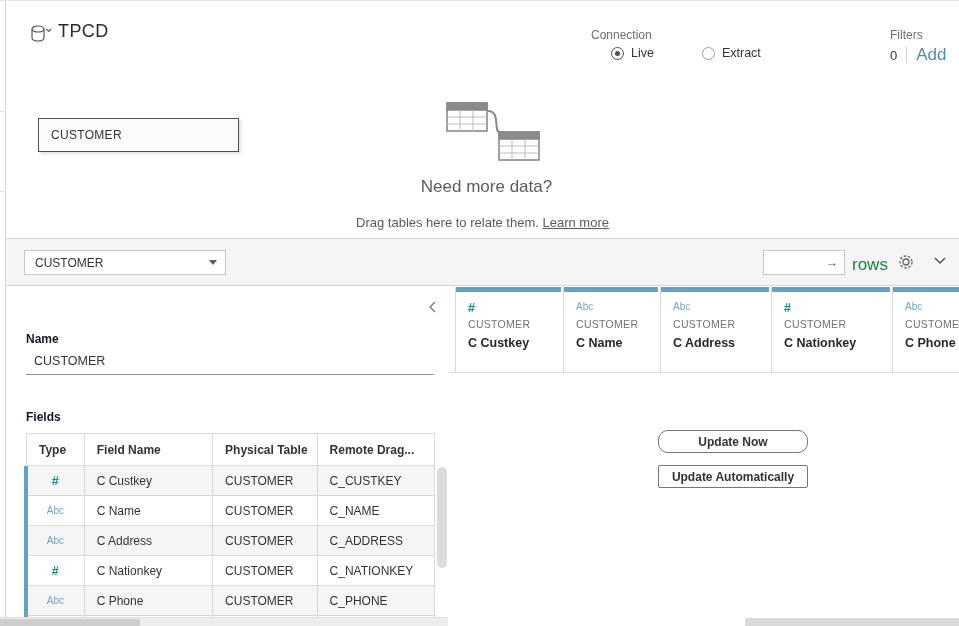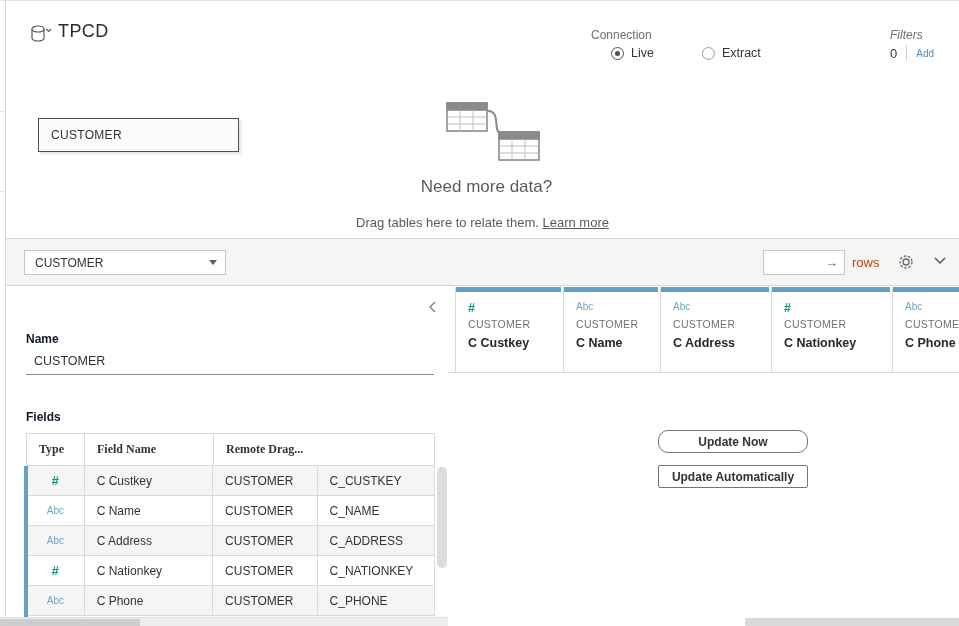--- a/index.html
+++ b/index.html
@@ -18,25 +18,25 @@
   #db-icon { left:24px; top:24px; }
   .conn-label { font-size:12px; color:#6e6e6e; }
   #connection { left:585px; top:27px; }
   #conn-options { left:605px; top:45px; display:flex; align-items:center; }
   .radio { width:13px; height:13px; border:1px solid #9a9a9a; border-radius:50%; background:#fff;
     display:inline-block; position:relative; vertical-align:-2px; }
   .radio.selected { border-color:#4f4f4f; }
   .radio.selected::after { content:""; position:absolute; left:3px; top:3px; width:5px; height:5px;
     border-radius:50%; background:#4f4f4f; }
   .radio-label { font-size:12.5px; color:#333; margin:0 0 0 7px; }
-  #filters-block { left:884px; top:27px;font-style:italic; }
+  #filters-block { left:884px; top:27px; }
   #filters-row { left:884px; top:44px; display:flex; align-items:center; }
   #filters-count { font-size:13px; color:#333; }
   .vdiv { width:1px; height:16px; background:#cfcfcf; margin:0 9px; }
-  #filters-add { font-size:10px; color:#4c8ebf; cursor:pointer; }
+  #filters-add { font-size:17px; color:#4c8ebf; cursor:pointer; }
 
   #table-node { left:32px; top:117px; width:201px; height:34px; background:#fbfbfb;
     border:1px solid #4f4f4f; box-shadow:2px 2px 3px rgba(0,0,0,.12);
     display:flex; align-items:center; padding-left:12px; font-size:12px; color:#333; letter-spacing:.3px; }
 
   #need-data-title { left:4px; top:176px; width:953px; text-align:center; font-size:17px;
     color:#5b5b5b; font-weight:500; }
   #need-data-sub { left:0; top:214px; width:953px; text-align:center; font-size:13px; color:#5b5b5b; }
   #need-data-sub a { color:#5b5b5b; text-decoration:underline; }
   #tables-art { left:437px; top:98px; }
@@ -44,37 +44,37 @@
   
   #toolbar { left:6px; top:238px; width:953px; height:47px; background:#f5f5f5; border-bottom:1px solid #d4d4d4; }
   #table-select { left:18px; top:11px; width:202px; height:25px; background:#fff; border:1px solid #c6c6c6;
     display:flex; align-items:center; padding:0 8px 0 10px; font-size:12px; color:#333; cursor:pointer; }
   #table-select .caret { margin-left:auto; width:0; height:0; border-left:4px solid transparent;
     border-right:4px solid transparent; border-top:5px solid #5f5f5f; }
   #rows-input { left:757px; top:11px; width:82px; height:25px; background:#fff; border:1px solid #c6c6c6;
     display:flex; align-items:center; }
   #rows-input input { border:0; outline:0; width:58px; height:21px; font-size:12px; padding-left:6px; }
   #rows-arrow { color:#5a5a5a; font-size:13px; margin-left:auto; padding-right:6px; }
-  #rows-label { left:846px; top:16px; font-size:13px; color:#c2410c; }
+  #rows-label { left:846px; top:16px; font-size:17px; color:#15803d; }
   #gear-btn { left:891px; top:14px; cursor:pointer; }
   #grid-chevron { left:928px; top:18px; cursor:pointer; }
 
   
   #left-panel { left:6px; top:285px; width:442px; height:341px; background:#fff; }
   #collapse-btn { left:422px; top:15px; cursor:pointer; }
   .panel-label { font-size:12px; font-weight:bold; color:#0f172a; }
   #name-label { left:20px; top:46px; }
   #name-field { left:20px; top:62px; width:408px; height:27px; border-bottom:1px solid #8f8f8f;
     font-size:12.5px; color:#333; display:flex; align-items:center; padding-left:8px; }
   #fields-label { left:20px; top:124px; }
 
   #fields-table { left:20px; top:147px; width:409px; background:#fff; border:1px solid #d9d9d9; border-bottom:0; }
   .ftr { display:flex; height:30px; border-bottom:1px solid #d9d9d9; }
   .ftr.header { height:32px; }
-  .ftr.header .ftd { font-weight:bold;font-family:Liberation Serif, serif; }
+  .ftr.header .ftd { font-weight:bold; }
   .ftd { font-size:12px; color:#333; display:flex; align-items:center; border-right:1px solid #d9d9d9; overflow:hidden; white-space:nowrap; }
   .ftd:last-child { border-right:0; }
   .c-type { width:58px; justify-content:center; }
   .ftr.header .c-type { justify-content:flex-start; padding-left:12px; }
   .c-fname { width:129px; padding-left:12px; }
   .c-ptable { width:105px; padding-left:12px; }
   .c-rfield { width:117px; padding-left:12px; }
   .ftr.alt { background:#f5f5f5; }
   .ftr.partial { height:5px; border-bottom:0; background:#fff; }
   .t-num { color:#0d9181; font-weight:bold; font-size:12.5px; }
@@ -204,20 +204,21 @@
     <div id="name-label" class="abs panel-label">Name</div>
     <div id="name-field" class="abs">
       <span>CUSTOMER</span>
     </div>
     <div id="fields-label" class="abs panel-label">Fields</div>
 
     <div id="fields-table" class="abs">
       <div class="ftr header">
         <div class="ftd c-type">Type</div>
         <div class="ftd c-fname">Field Name</div>
+        <div class="ftd c-ptable">Physical Table</div>
         <div class="ftd c-rfield">Remote Drag...</div>
       </div>
       <div class="ftr alt">
         <div class="ftd c-type">
             <span class="t-num">#</span>
           </div>
         <div class="ftd c-fname">C Custkey</div>
         <div class="ftd c-ptable">CUSTOMER</div>
         <div class="ftd c-rfield">C_CUSTKEY</div>
       </div>

